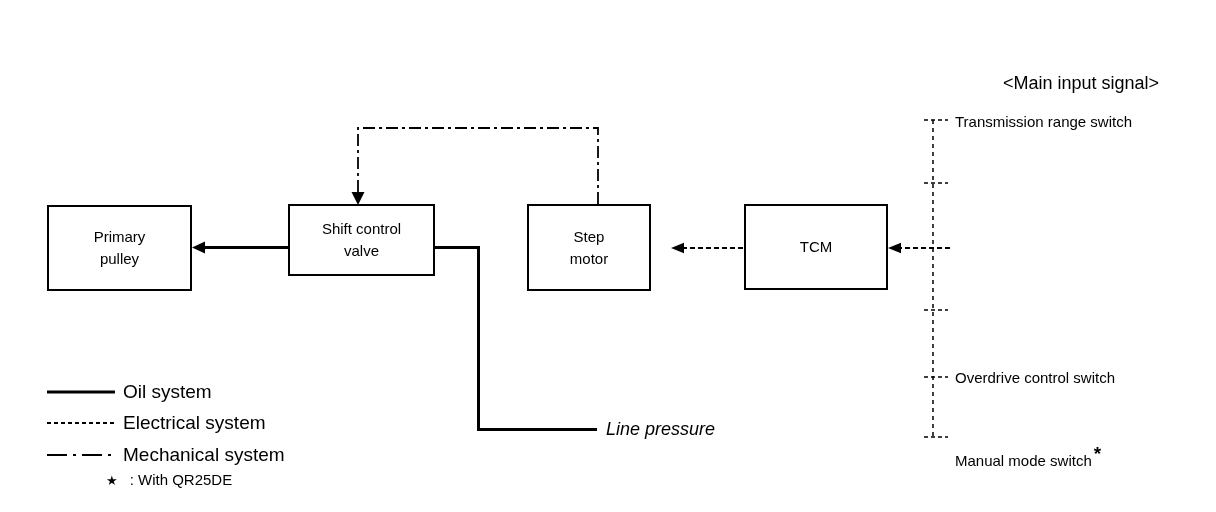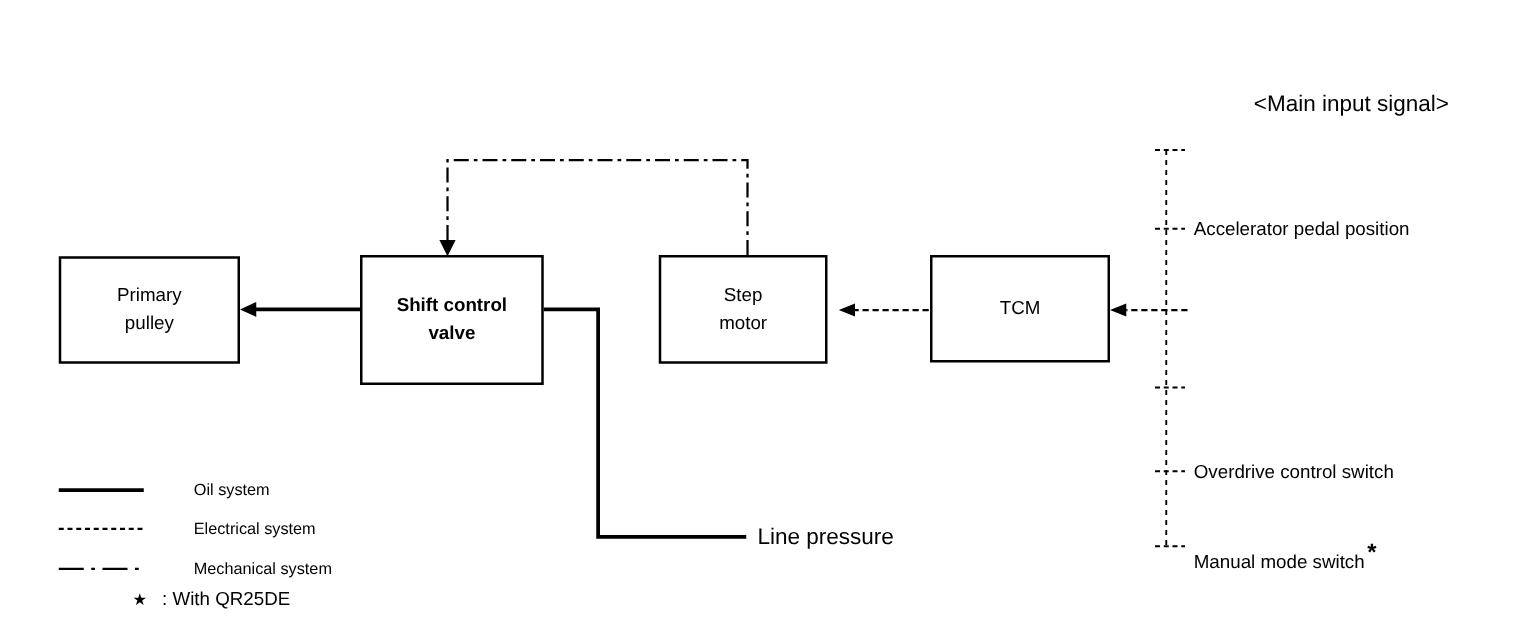--- a/index.html
+++ b/index.html
@@ -25,31 +25,31 @@
     display: flex;
     align-items: center;
     justify-content: center;
     text-align: center;
     font-size: 15px;
     line-height: 22px;
     white-space: pre-line;
     box-sizing: border-box;
   }
   #box-primary-pulley     { left: 47px;  top: 205px; width: 145px; height: 86px; }
-  #box-shift-control-valve{ left: 288px; top: 204px; width: 147px; height: 104px; font-weight: bold; }
-  #box-step-motor         { left: 527px; top: 204px; width: 135px; height: 87px; }
+  #box-shift-control-valve{ left: 288px; top: 204px; width: 147px; height: 72px; }
+  #box-step-motor         { left: 527px; top: 204px; width: 124px; height: 87px; }
   #box-tcm                { left: 744px; top: 204px; width: 144px; height: 86px; }
 
   .float-label {
     position: absolute;
     font-size: 18px;
     line-height: 20px;
     white-space: nowrap;
   }
-  #line-pressure-label { left: 606px; top: 419px; }
+  #line-pressure-label { left: 606px; top: 419px; font-style: italic; }
   #signals-header      { left: 1003px; top: 73px; }
 
   .signal-item {
     position: absolute;
     left: 955px;
     font-size: 15px;
     line-height: 20px;
     white-space: nowrap;
   }
   .signal-footnote {
@@ -58,24 +58,23 @@
     position: relative;
     top: -6px;
     margin-left: 2px;
   }
 
   .legend-row {
     position: absolute;
     left: 46px;
     display: flex;
     align-items: center;
-    font-size: 13px;
+    font-size: 19px;
     line-height: 20px;
     white-space: nowrap;
-    gap: 32px;
   }
   .legend-row .sample { width: 70px; height: 8px; margin-right: 7px; flex: 0 0 auto; }
   #legend-row-oil        { top: 382px; }
   #legend-row-electrical { top: 413px; }
   #legend-row-mechanical { top: 445px; }
   #legend-footnote {
     position: absolute;
     left: 106px;
     top: 470px;
     font-size: 15px;
@@ -134,27 +133,27 @@
 motor</span>
   </div>
   <div class="box" id="box-tcm">
     <span>TCM</span>
   </div>
 
   <div class="float-label" id="line-pressure-label">Line pressure</div>
 
   <div class="float-label" id="signals-header">&lt;Main input signal&gt;</div>
 
-  <div class="signal-item" style="top:173px">
-    <span>Accelerator pedal position</span><span class="signal-footnote"></span>
+  <div class="signal-item" style="top:111px">
+    <span>Transmission range switch</span><span class="signal-footnote"></span>
   </div>
   <div class="signal-item" style="top:367px">
     <span>Overdrive control switch</span><span class="signal-footnote"></span>
   </div>
-  <div class="signal-item" style="top:439px">
+  <div class="signal-item" style="top:450px">
     <span>Manual mode switch</span><span class="signal-footnote">*</span>
   </div>
 
   <div class="legend-row" id="legend-row-oil">
     <svg class="sample" viewBox="0 0 70 8">
       <line x1="1" y1="4" x2="69" y2="4" stroke="#000000" stroke-width="3"></line>
     </svg>
     <span>Oil system</span>
   </div>
   <div class="legend-row" id="legend-row-electrical">

